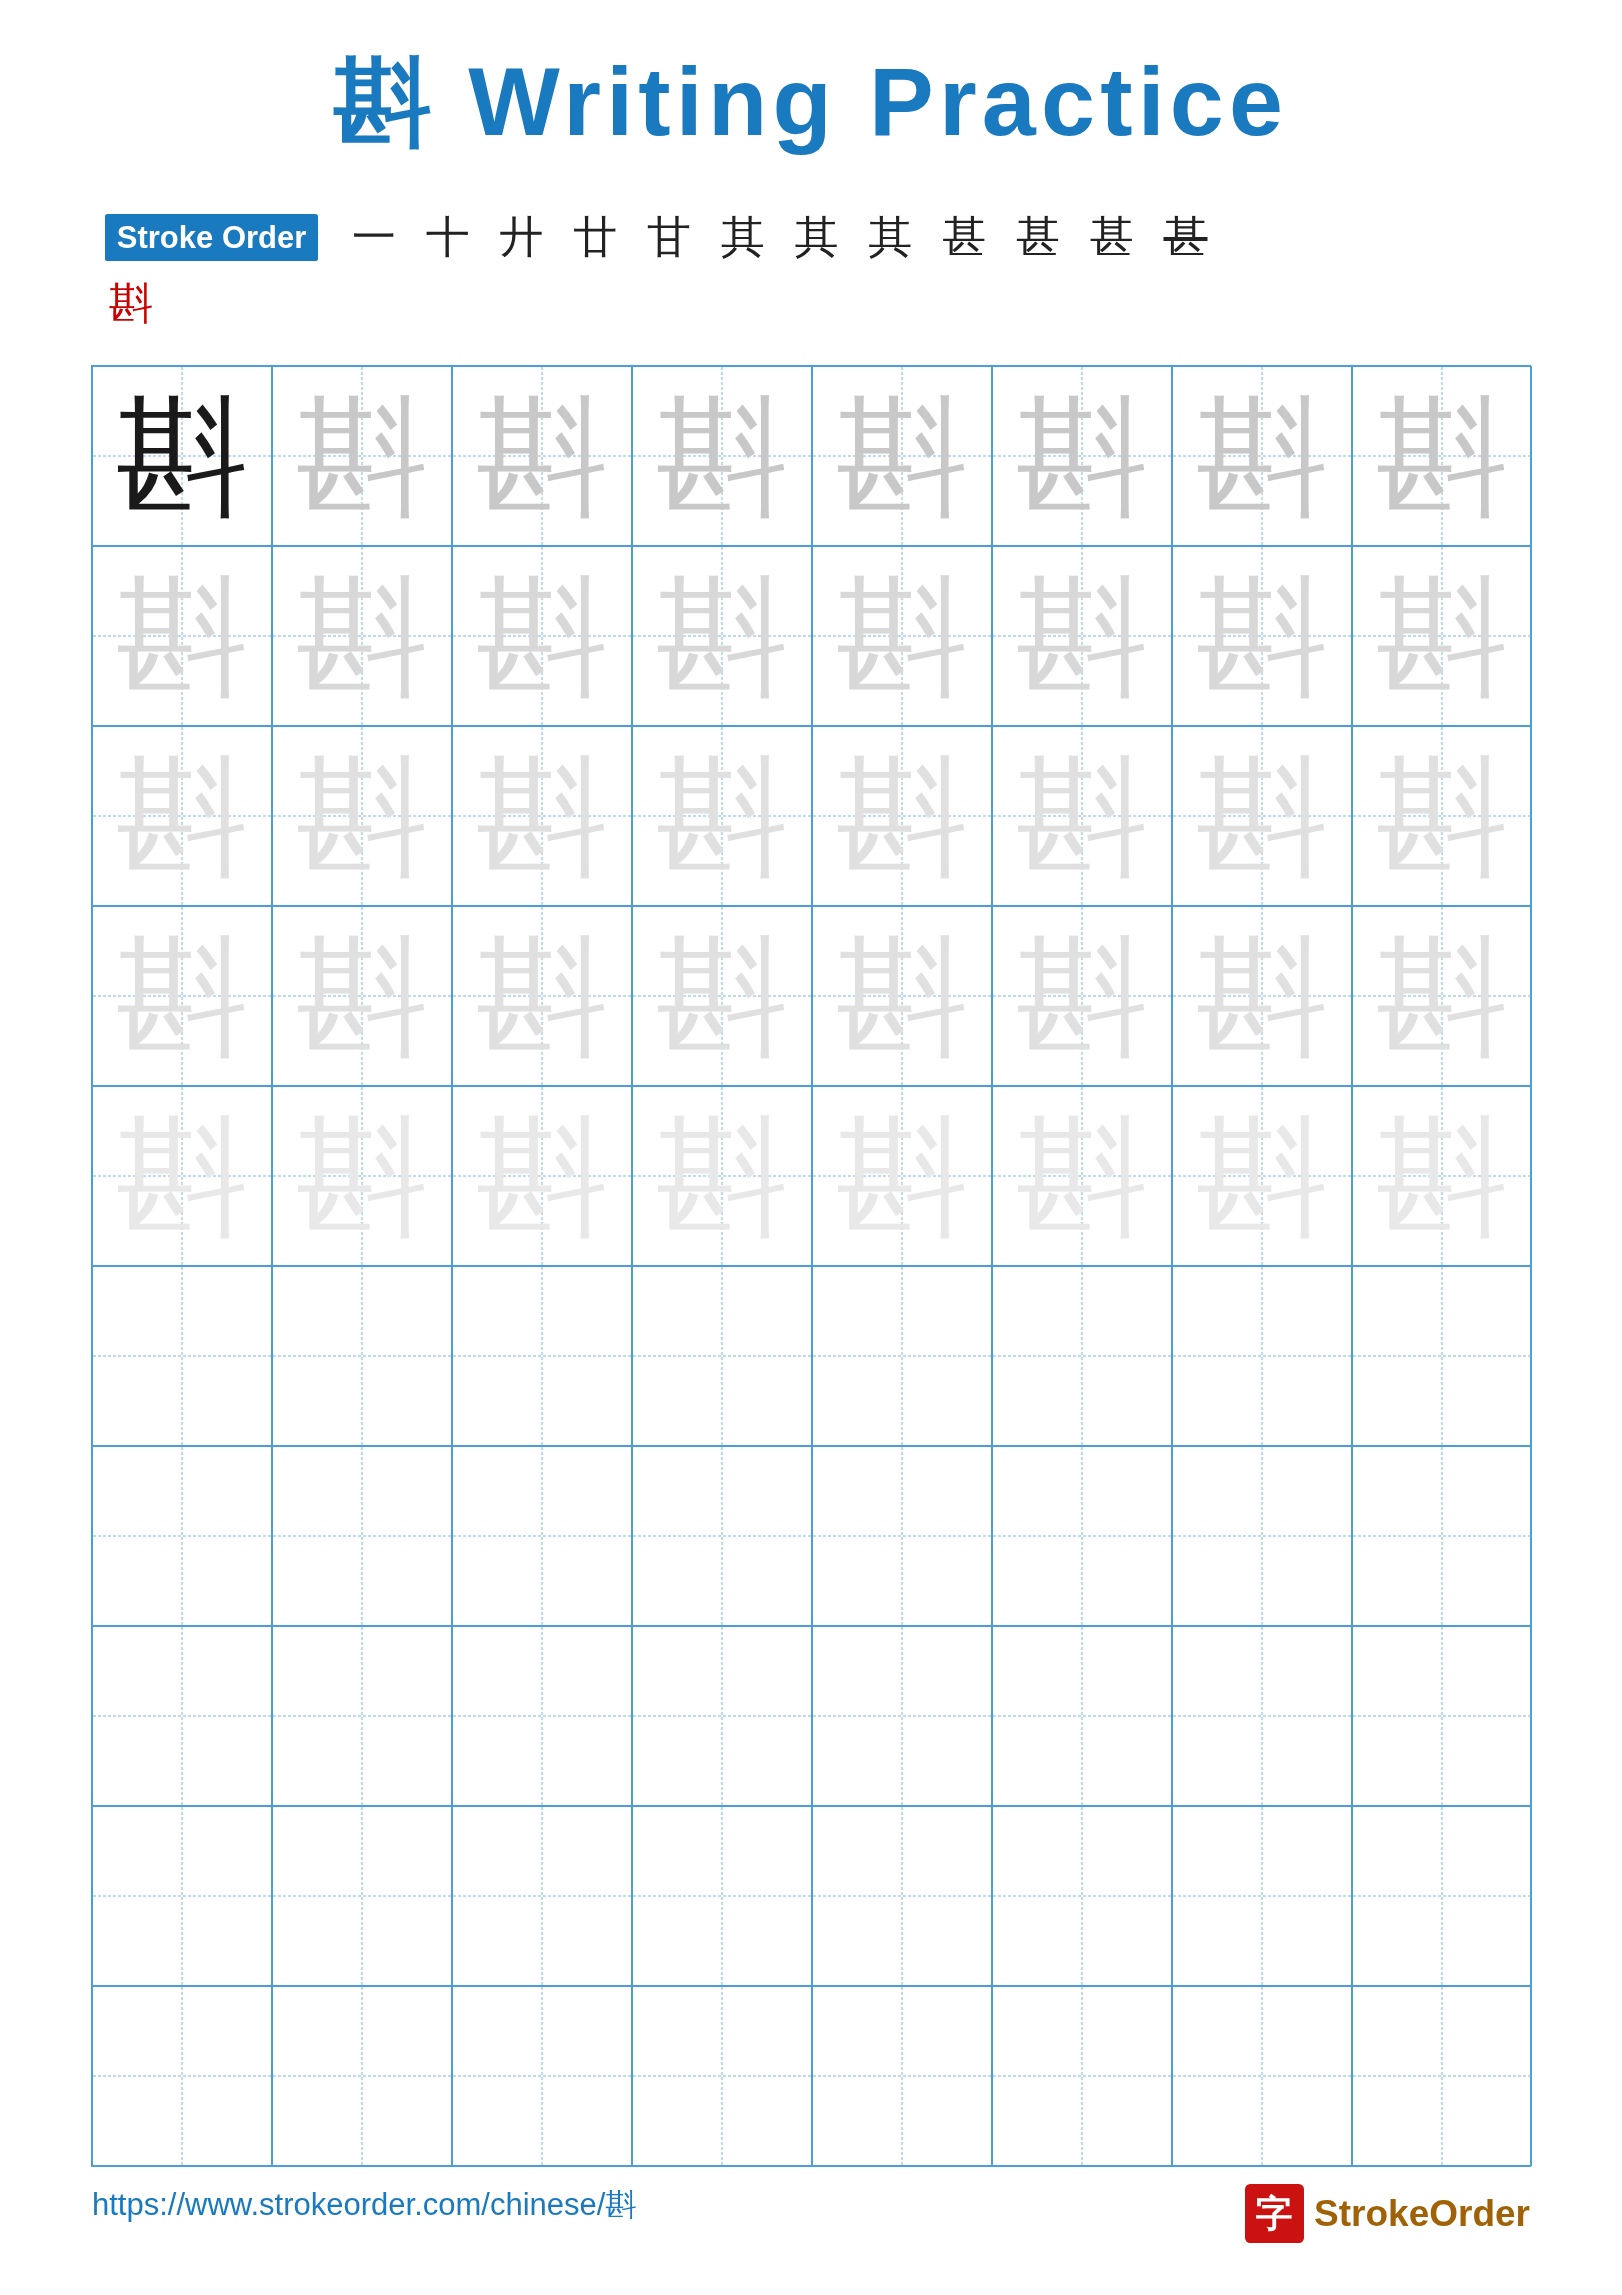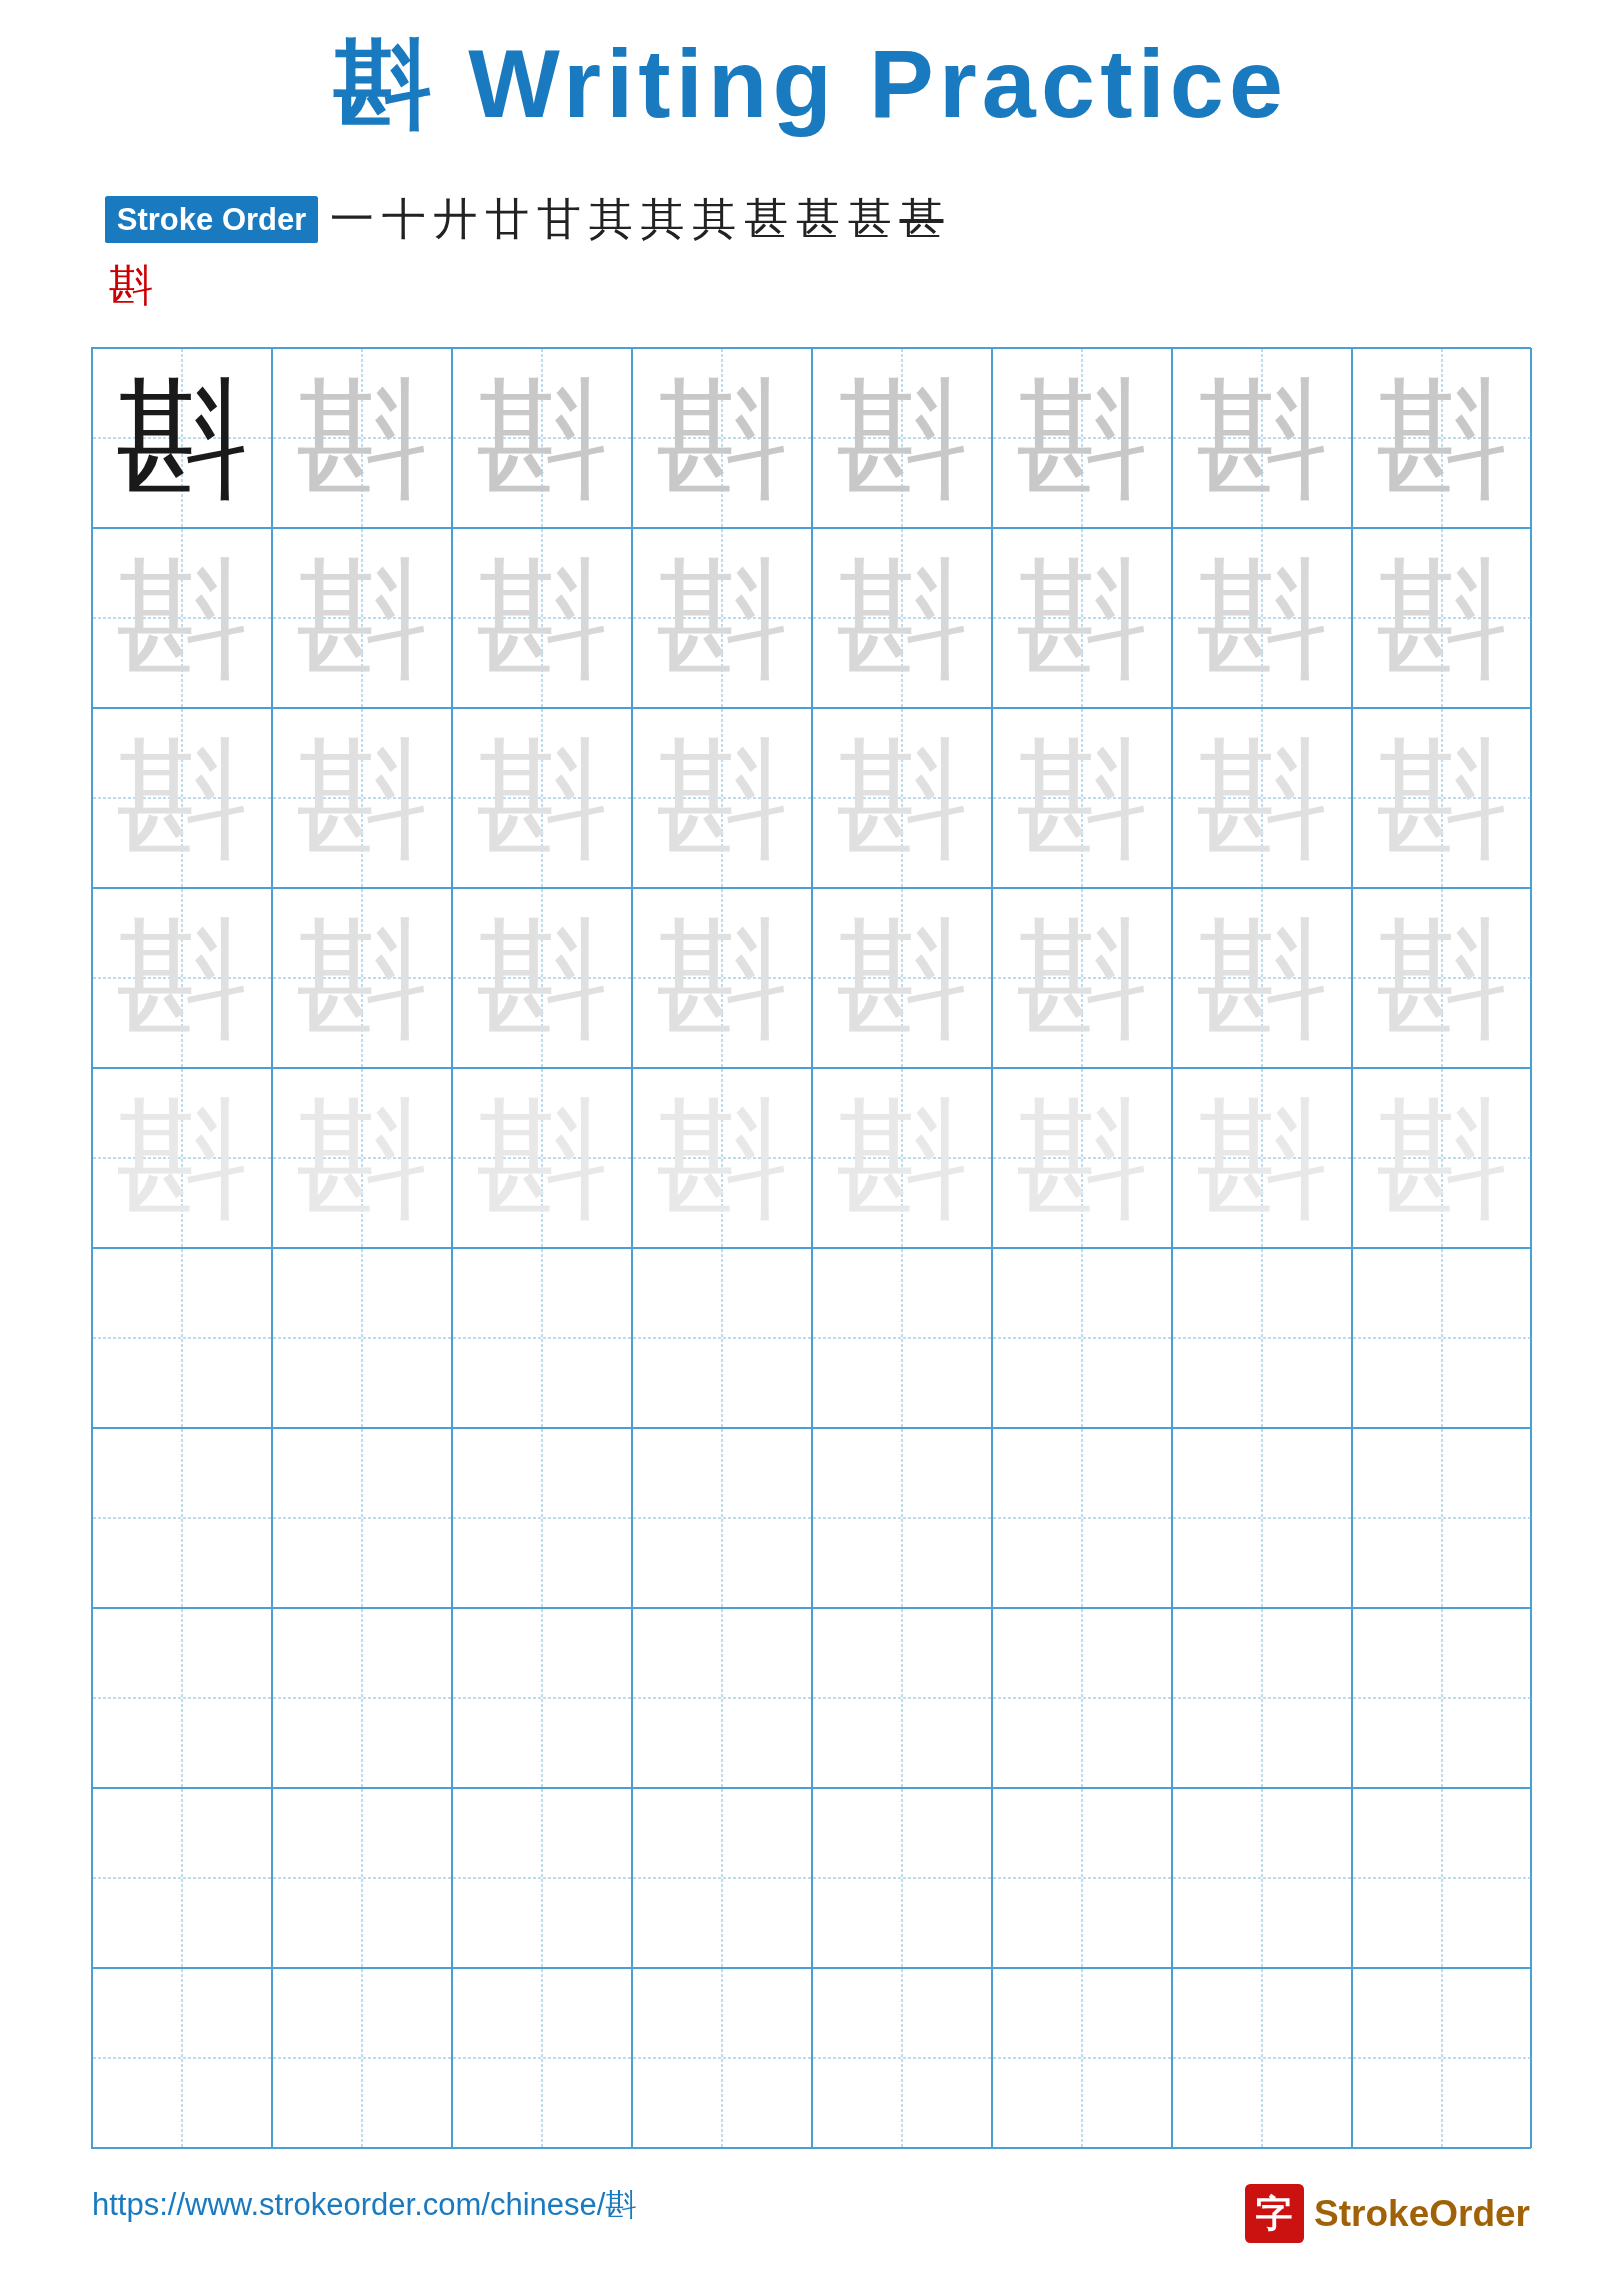--- a/index.html
+++ b/index.html
@@ -10,21 +10,21 @@
       background: #ffffff;
       font-family: serif;
       position: relative;
       overflow: hidden;
     }
 
     .page-container {
       width: 1622px;
       height: 2295px;
       background: #fff;
-      padding: 20px 92px;
+      padding: 38px 92px;
       display: flex;
       flex-direction: column;
       align-items: center;
     }
 
     .title {
       font-size: 97px;
       color: #1a7abf;
       font-weight: bold;
       text-align: center;
@@ -36,21 +36,21 @@
     .stroke-order-section {
       width: 100%;
       margin-bottom: 26px;
       padding-left: 13px;
     }
 
     .stroke-order-row {
       display: flex;
       align-items: center;
       flex-wrap: wrap;
-      gap: 0;
+      gap: 22px;
       margin-bottom: 6.5px;
     }
 
     .stroke-order-label {
       background: #1a7abf;
       color: white;
       font-family: Arial, sans-serif;
       font-size: 31px;
       font-weight: bold;
       padding: 5.2px 11.8px;

